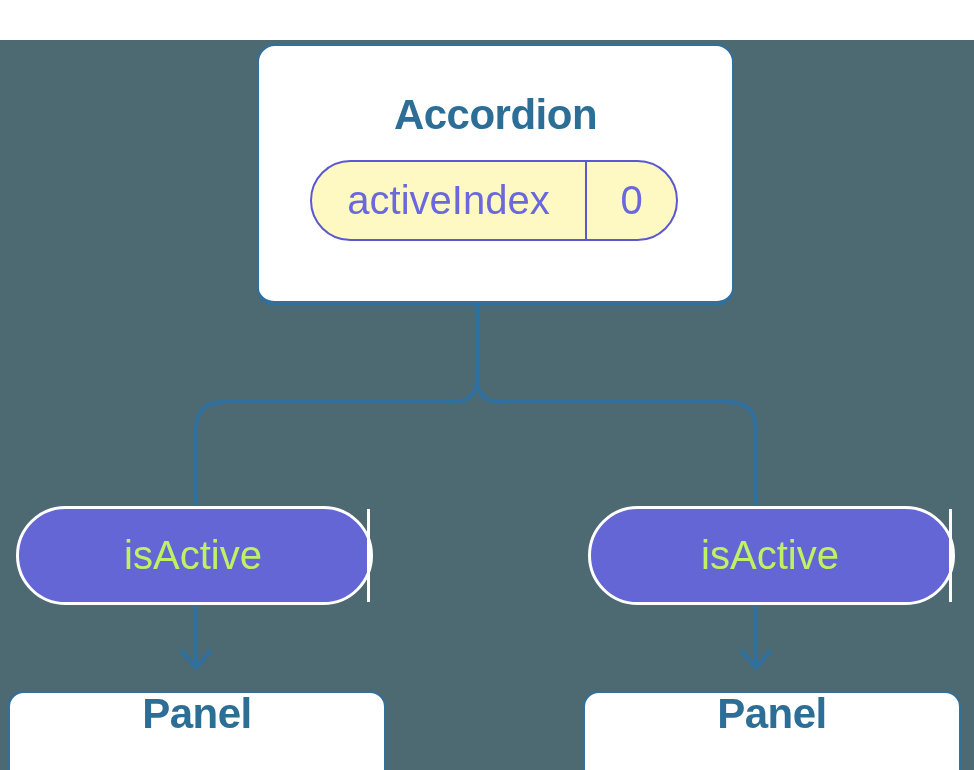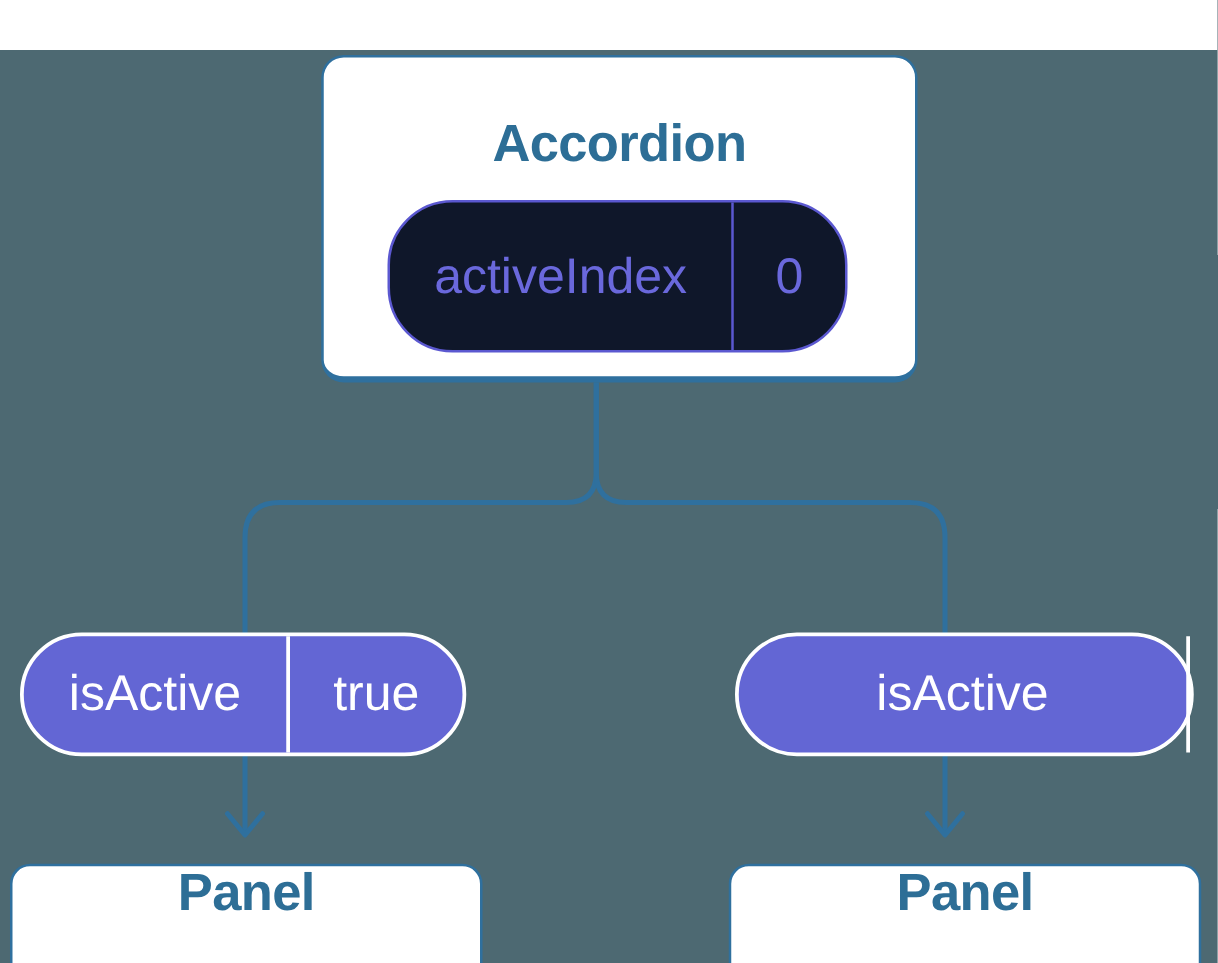--- a/index.html
+++ b/index.html
@@ -33,24 +33,24 @@
 
   .component-title{
     color:var(--heading,#2d6e96);
     font-size:42px;font-weight:600;line-height:1;
     letter-spacing:-0.5px;
   }
   #accordion-box .component-title{margin-top:48px;}
 
   
   #state-pill{
-    position:absolute;left:310px;top:120px;width:368px;height:122px;
+    position:absolute;left:310px;top:120px;width:368px;height:81px;
     border:2px solid var(--purpleOutline,#5b58d0);
     border-radius:52px;
-    background:#0f172a;
+    background:#fef9c3;
     box-sizing:border-box;
     display:flex;align-items:stretch;
     z-index:2;
   }
   #state-pill .cell{
     display:flex;align-items:center;justify-content:center;
     color:var(--purpleText,#6a68dc);
     font-size:40px;font-weight:400;
   }
   #state-pill .cell.name{flex:1;}
@@ -64,21 +64,21 @@
     border:3px solid #ffffff;
     border-radius:52px;
     box-sizing:border-box;
     display:flex;align-items:stretch;
     z-index:2;
   }
   #prop-pill-left{left:16px;width:357px;}
   #prop-pill-right{left:588px;width:367px;}
   .prop-pill .cell{
     display:flex;align-items:center;justify-content:center;
-    color:#ffffff;font-size:40px;font-weight:400;
+    color:#bef264;font-size:40px;font-weight:400;
   }
   .prop-pill .cell.name{flex:1;}
   #prop-pill-left .cell.value{width:138px;}
   #prop-pill-right .cell.value{width:149px;}
   .prop-pill .divider{border-left:3px solid #ffffff;}
 </style>
 </head>
 <body>
 
 <div id="canvas">
@@ -103,21 +103,20 @@
 
   <div id="state-pill">
     <div class="cell name">activeIndex</div>
     <div class="divider"></div>
     <div class="cell value">0</div>
   </div>
 
   <div id="prop-pill-left" class="prop-pill">
     <div class="cell name">isActive</div>
     <div class="divider"></div>
-    <div class="cell value">true</div>
   </div>
 
   <div id="prop-pill-right" class="prop-pill">
     <div class="cell name">isActive</div>
     <div class="divider"></div>
   </div>
 
   <div id="panel-left" class="component-box panel-box">
     <div class="component-title">Panel</div>
   </div>

